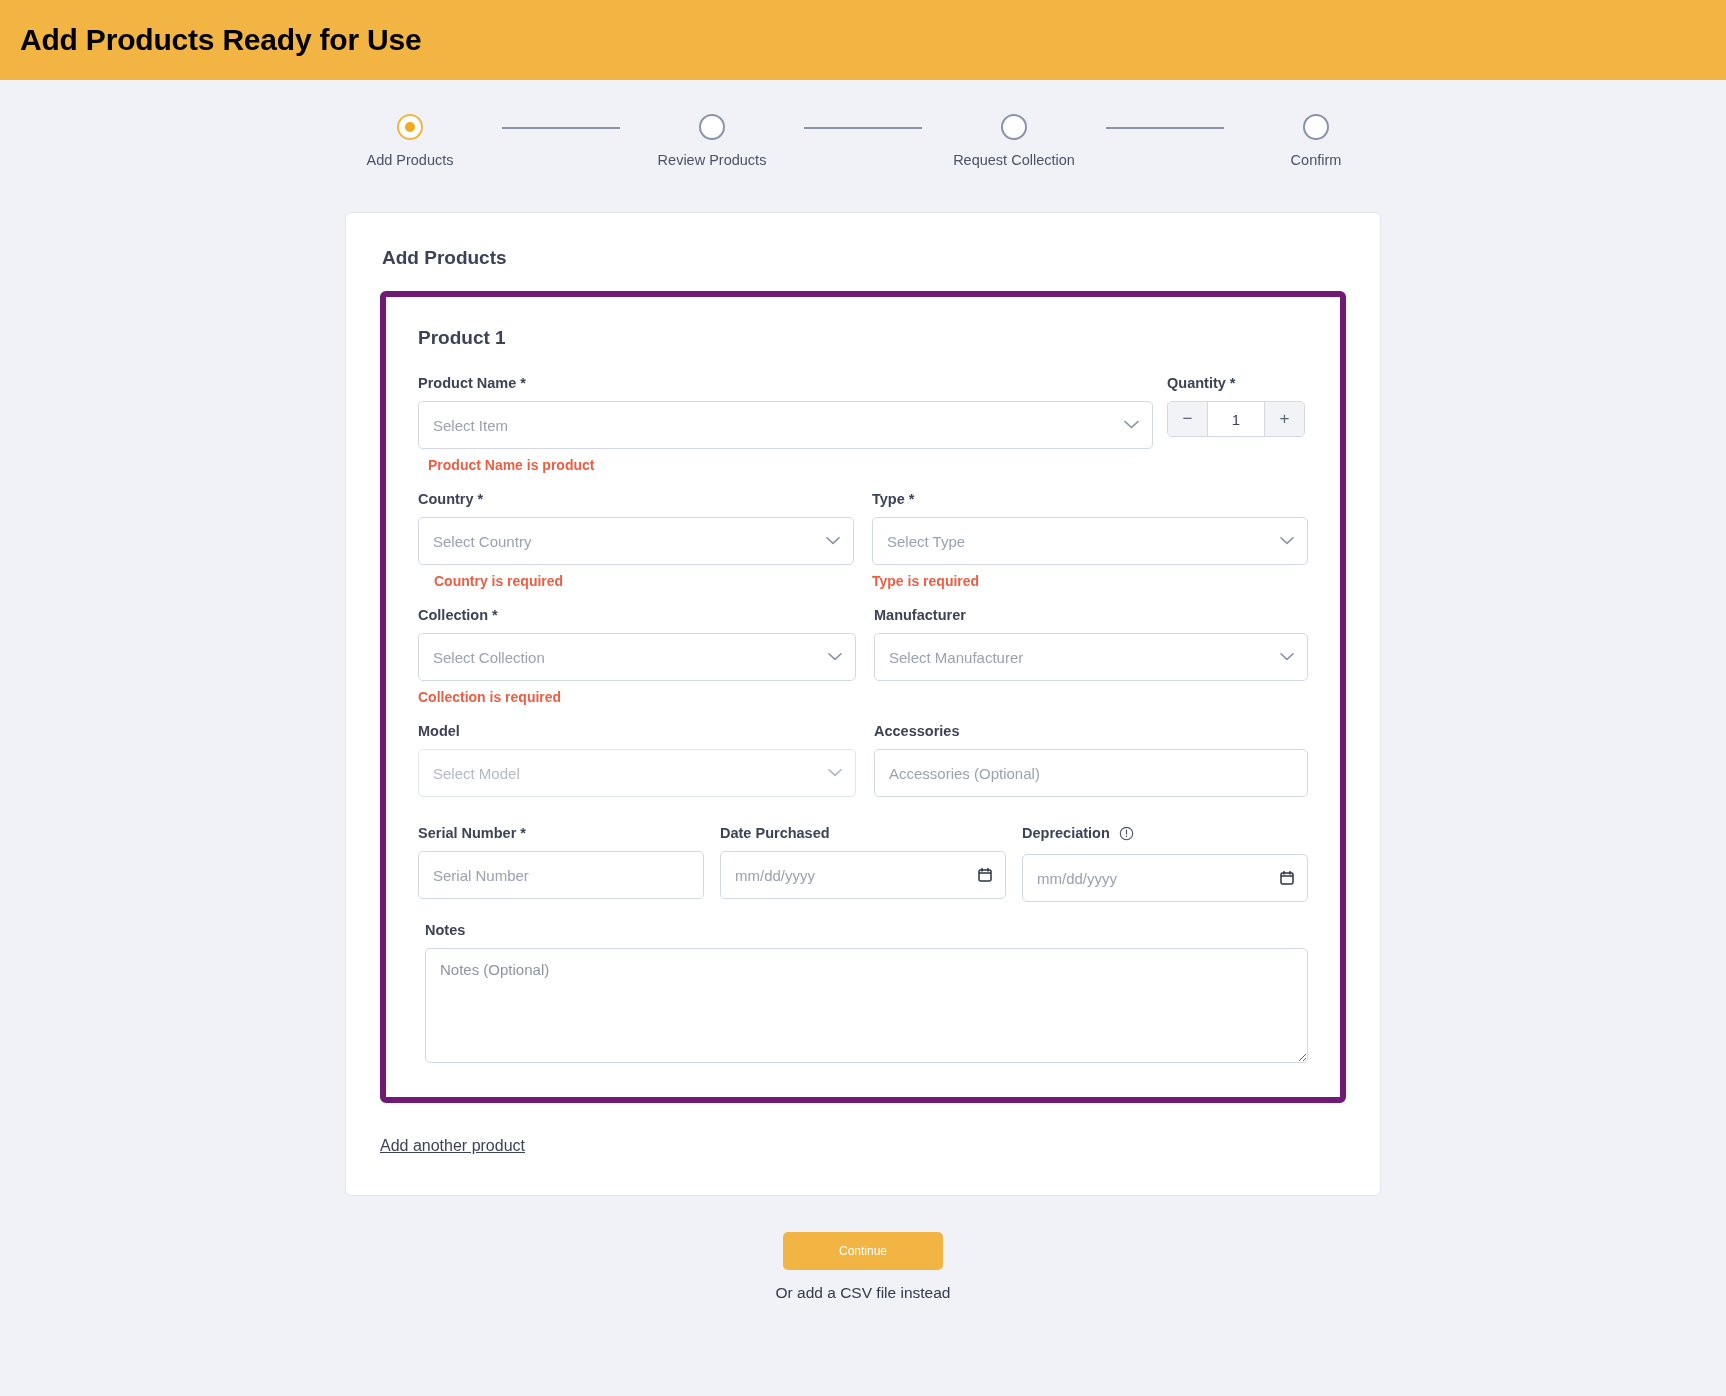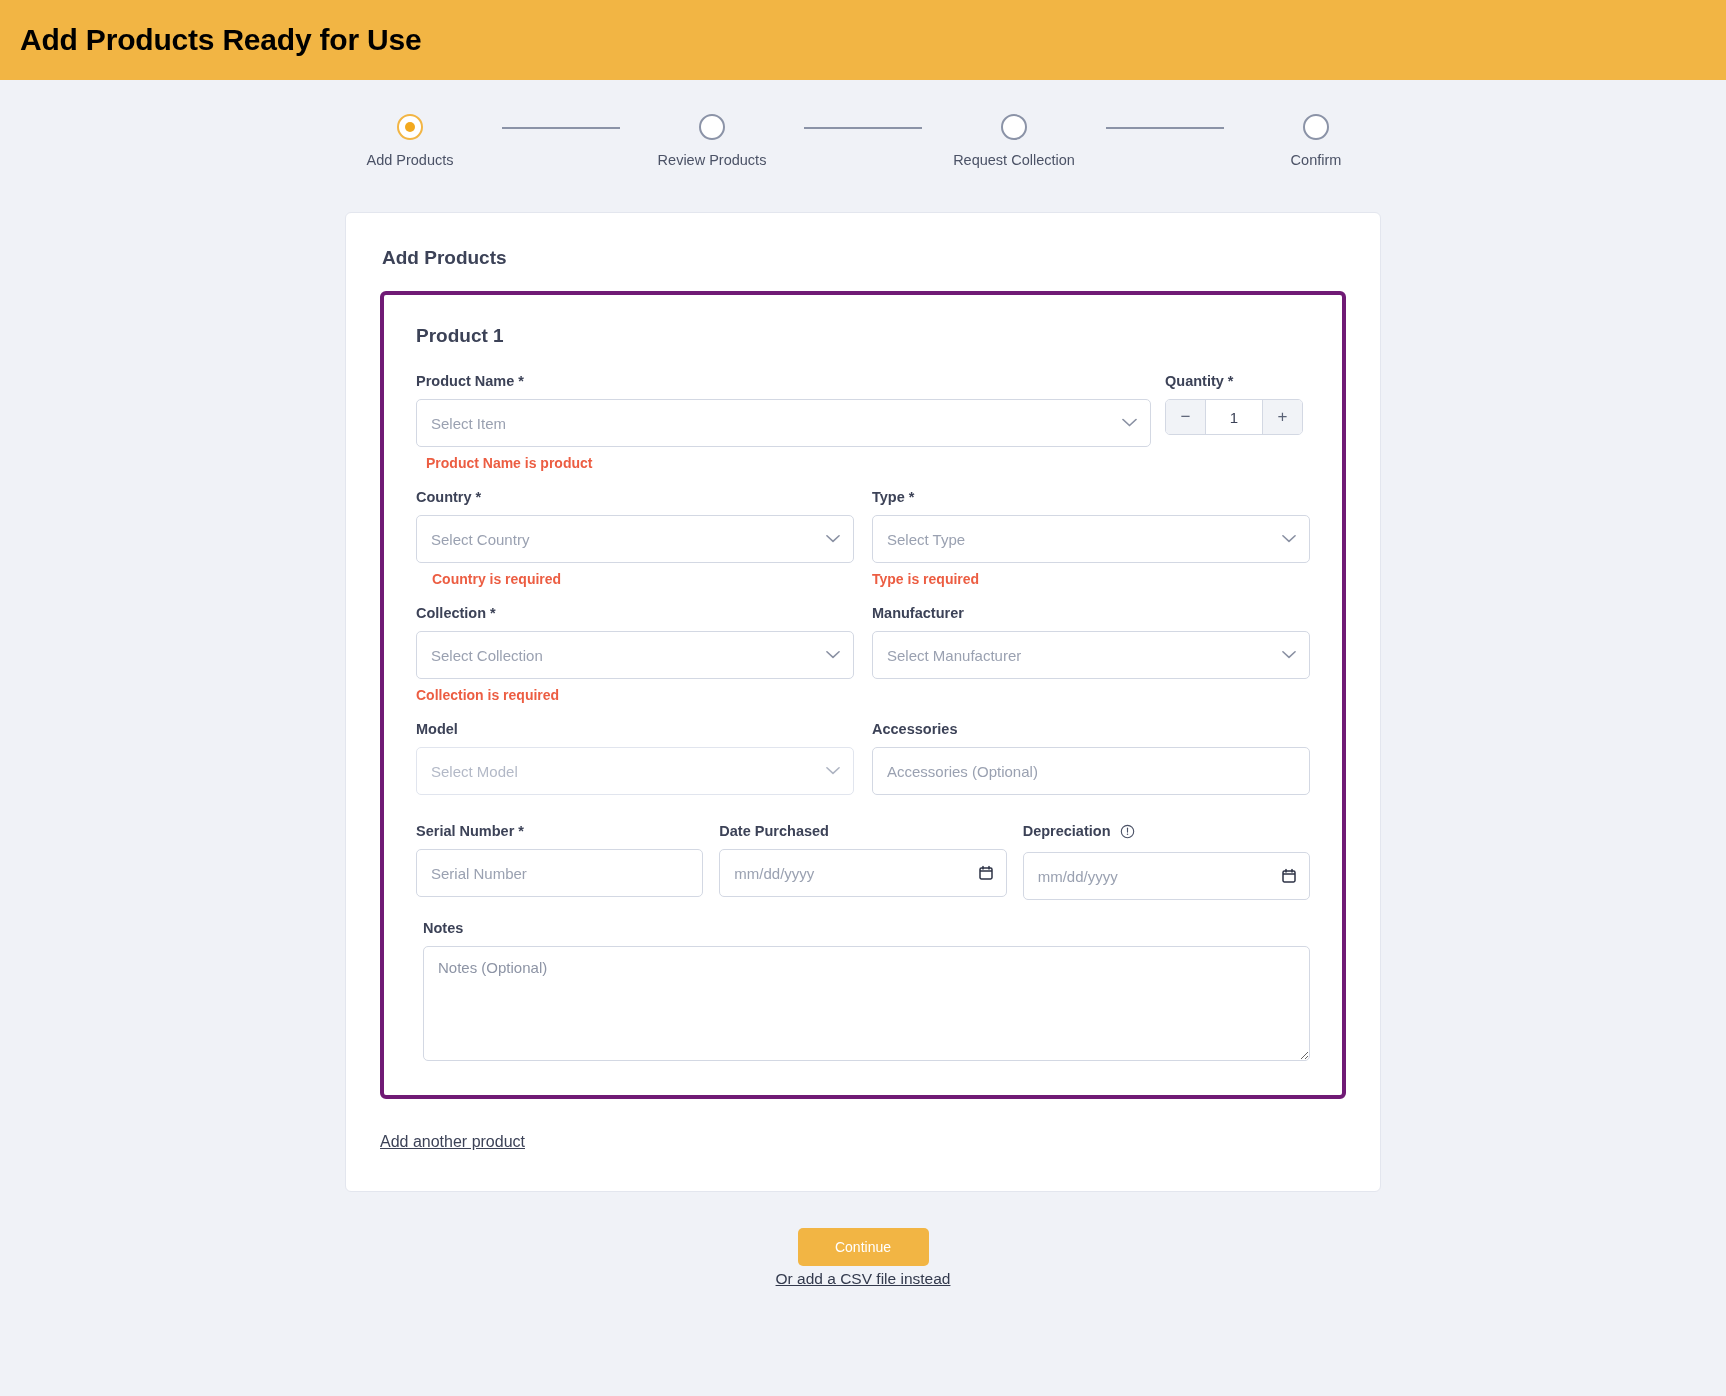--- a/index.html
+++ b/index.html
@@ -100,21 +100,21 @@
     border-radius: 6px;
     padding: 28px 34px 34px 34px;
   }
   .card-title {
     font-size: 19px;
     font-weight: bold;
     color: #3c4257;
     margin: 6px 0 22px 2px;
   }
   .product-box {
-    border: 4px solid #701a75;
+    border: 6px solid #701a75;
     border-radius: 6px;
     padding: 26px 32px 30px 32px;
   }
   .product-title {
     font-size: 19px;
     font-weight: bold;
     color: #3c4257;
     margin: 4px 0 26px 0;
   }
 
@@ -250,35 +250,34 @@
     cursor: pointer;
   }
 
   .footer-actions {
     display: flex;
     flex-direction: column;
     align-items: center;
     margin-top: 36px;
   }
   .continue-btn {
-    width: 131px;
+    width: 160px;
     height: 38px;
     background: #f2b544;
     color: #ffffff;
     border: none;
     border-radius: 5px;
-    font-size: 14px;
+    font-size: 12px;
     font-family: "Liberation Sans", sans-serif;
     cursor: pointer;
   }
   .csv-link {
-    margin-top: 4px;
+    margin-top: 14px;
     font-size: 15.5px;
     color: #333a4d;
-    text-decoration: underline;
     cursor: pointer;
   }
   .info-icon { vertical-align: -3px; margin-left: 5px; }
 </style>
 </head>
 <body>
 
 <div class="app-header">
   <div class="title">Add Products Ready for Use</div>
 </div>

